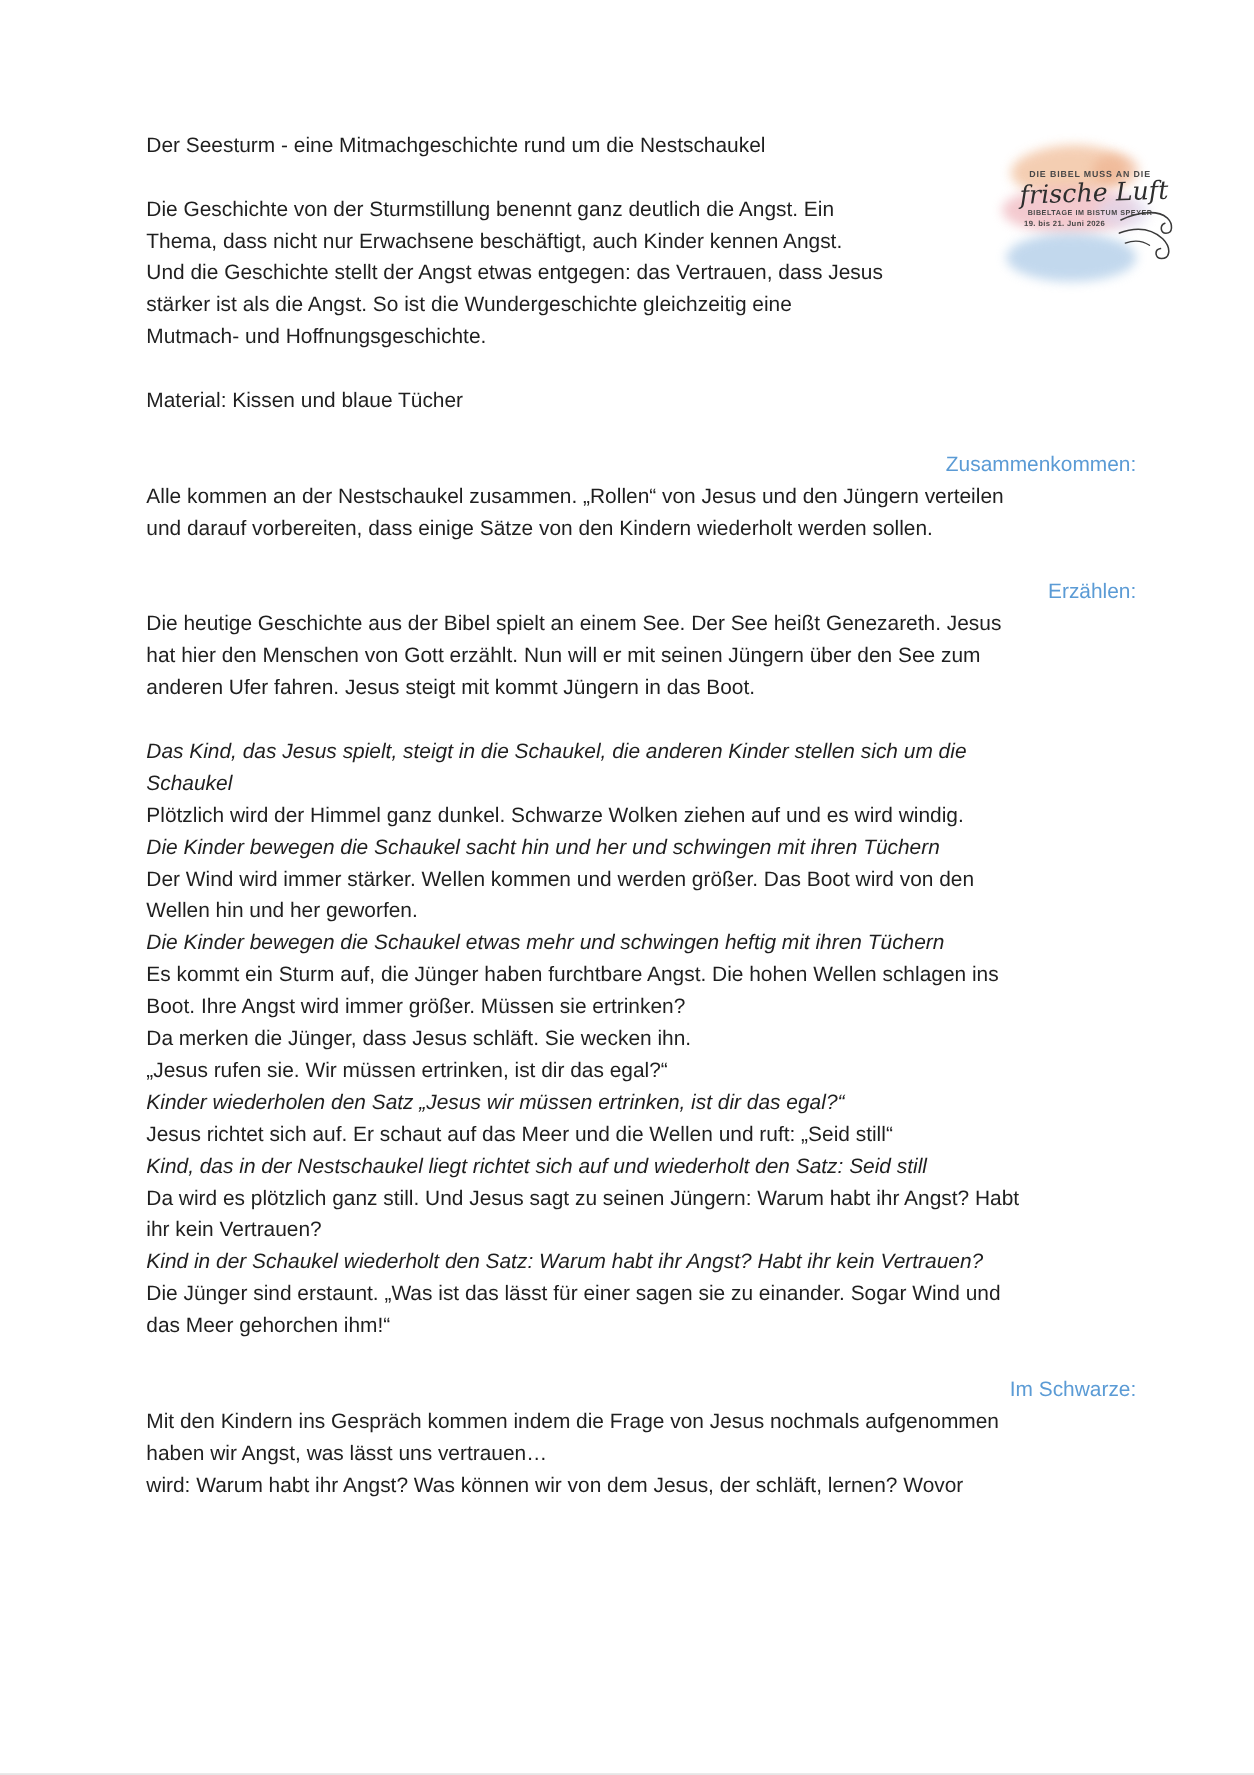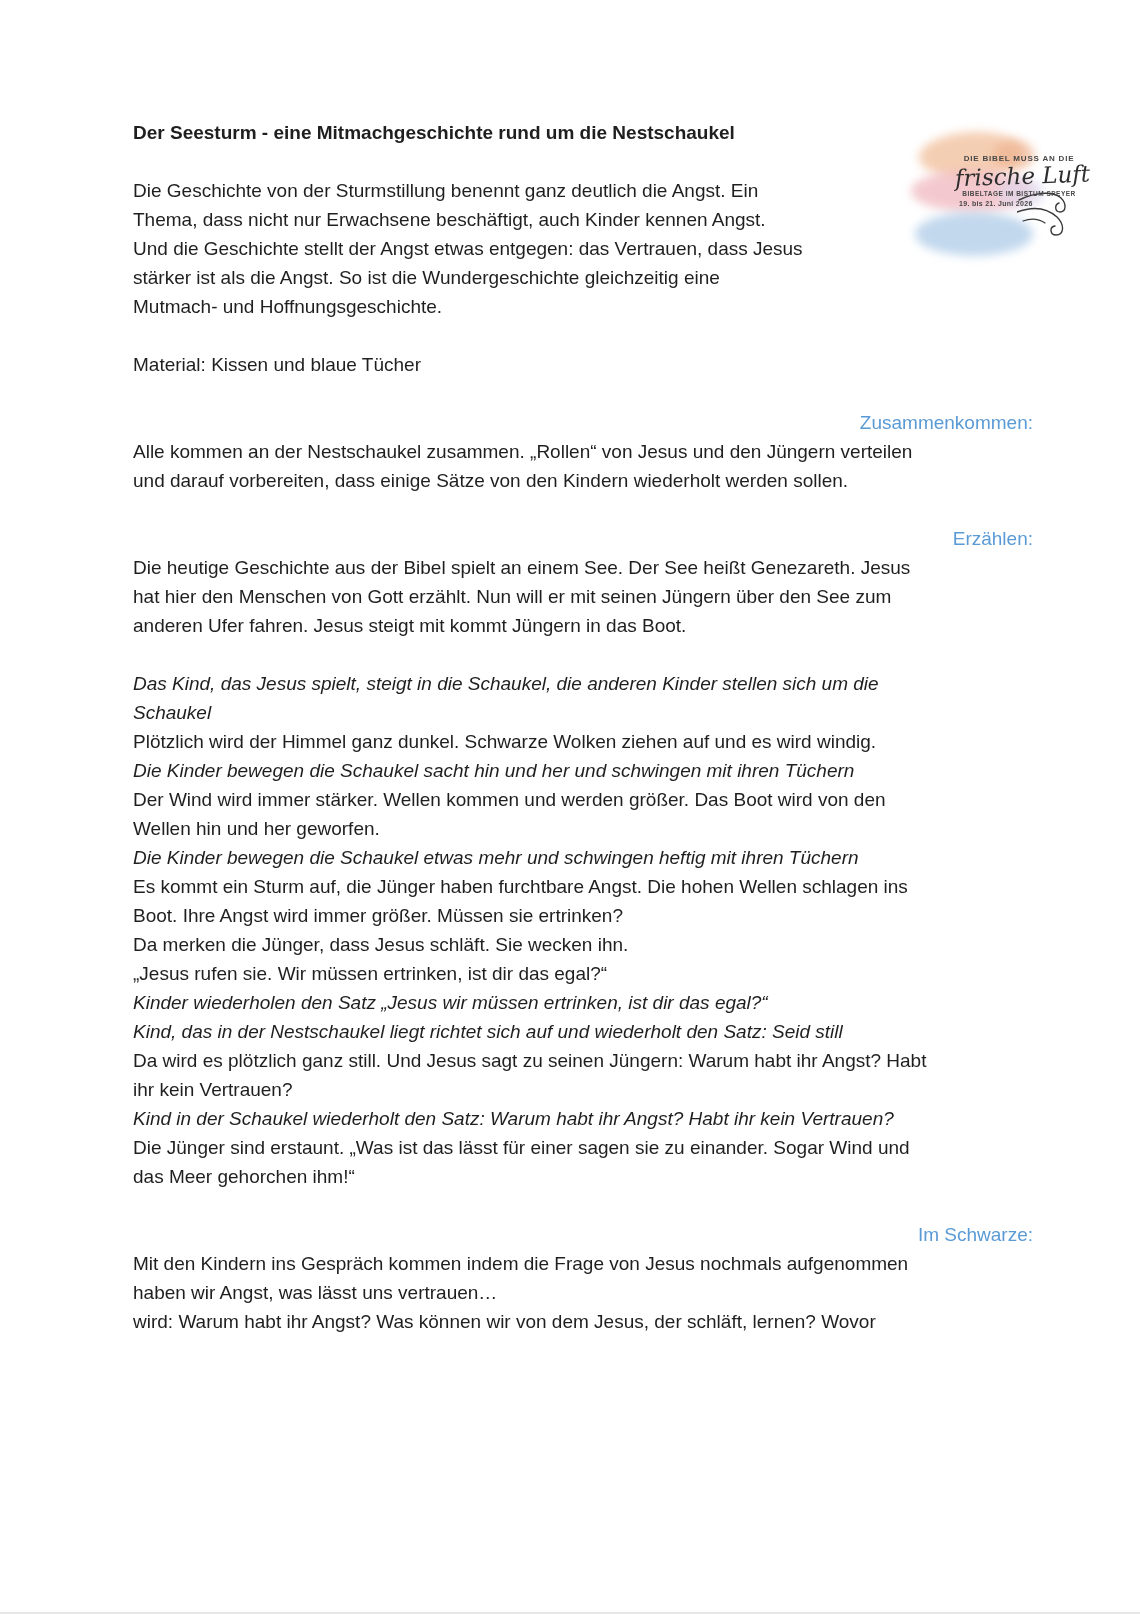--- a/index.html
+++ b/index.html
@@ -15,40 +15,40 @@
     left: 133px; top: 118px;
     width: 900px;
   }
   .line {
     height: 29px;
     line-height: 29px;
     font-size: 19px;
     color: #1f1f1f;
     white-space: nowrap;
   }
-  .line.title { font-weight: bold; }
+  .line.title { font-weight: normal; }
   .line.heading { color: #5B9BD5; text-align: right; }
   .line.italic { font-style: italic; }
   .line.blank { height: 29px; }
 
   
   .logo {
     position: absolute;
     left: 905px; top: 130px;
     width: 168px; height: 132px;
   }
   .blob { position: absolute; border-radius: 50%; filter: blur(5px); }
   .blob-peach   { left: 14px; top: 2px;  width: 106px; height: 46px; background: #f2c2a0; opacity: .8; transform: rotate(-3deg); }
   .blob-orange  { left: 88px; top: 10px; width: 42px;  height: 30px; background: #eeb08c; opacity: .6; }
   .blob-pink    { left: 6px;  top: 40px; width: 122px; height: 42px; background: #f0b8bf; opacity: .75; }
   .blob-lilac   { left: 92px; top: 48px; width: 48px;  height: 30px; background: #ded8ee; opacity: .65; }
   .blob-blue    { left: 10px; top: 82px; width: 118px; height: 44px; background: #a9c8e6; opacity: .7; }
   .logo-text {
     position: absolute; left: 22px; top: 24px; width: 128px;
-    text-align: center; color: #3c3c3c; margin-left: 28px;
+    text-align: center; color: #3c3c3c;
   }
   .logo-line1 {
     font-size: 8px; font-weight: 700; letter-spacing: .8px;
     color: #474747; white-space: nowrap;
   }
   .logo-script {
     font-family: "DejaVu Serif", serif;
     font-style: italic;
     font-size: 23px; line-height: 26px;
     color: #2e2e2e; white-space: nowrap;
@@ -98,20 +98,21 @@
     <div class="line body">Plötzlich wird der Himmel ganz dunkel. Schwarze Wolken ziehen auf und es wird windig.</div>
     <div class="line italic">Die Kinder bewegen die Schaukel sacht hin und her und schwingen mit ihren Tüchern</div>
     <div class="line body">Der Wind wird immer stärker. Wellen kommen und werden größer. Das Boot wird von den</div>
     <div class="line body">Wellen hin und her geworfen.</div>
     <div class="line italic">Die Kinder bewegen die Schaukel etwas mehr und schwingen heftig mit ihren Tüchern</div>
     <div class="line body">Es kommt ein Sturm auf, die Jünger haben furchtbare Angst. Die hohen Wellen schlagen ins</div>
     <div class="line body">Boot. Ihre Angst wird immer größer. Müssen sie ertrinken?</div>
     <div class="line body">Da merken die Jünger, dass Jesus schläft. Sie wecken ihn.</div>
     <div class="line body">„Jesus rufen sie. Wir müssen ertrinken, ist dir das egal?“</div>
     <div class="line italic">Kinder wiederholen den Satz „Jesus wir müssen ertrinken, ist dir das egal?“</div>
+    <div class="line body">Jesus richtet sich auf. Er schaut auf das Meer und die Wellen und ruft: „Seid still“</div>
     <div class="line italic">Kind, das in der Nestschaukel liegt richtet sich auf und wiederholt den Satz: Seid still</div>
     <div class="line body">Da wird es plötzlich ganz still. Und Jesus sagt zu seinen Jüngern: Warum habt ihr Angst? Habt</div>
     <div class="line body">ihr kein Vertrauen?</div>
     <div class="line italic">Kind in der Schaukel wiederholt den Satz: Warum habt ihr Angst? Habt ihr kein Vertrauen?</div>
     <div class="line body">Die Jünger sind erstaunt. „Was ist das lässt für einer sagen sie zu einander. Sogar Wind und</div>
     <div class="line body">das Meer gehorchen ihm!“</div>
     <div class="line blank"></div>
     <div class="line heading">Im Schwarze:</div>
     <div class="line body">Mit den Kindern ins Gespräch kommen indem die Frage von Jesus nochmals aufgenommen</div>
     <div class="line body">haben wir Angst, was lässt uns vertrauen…</div>

